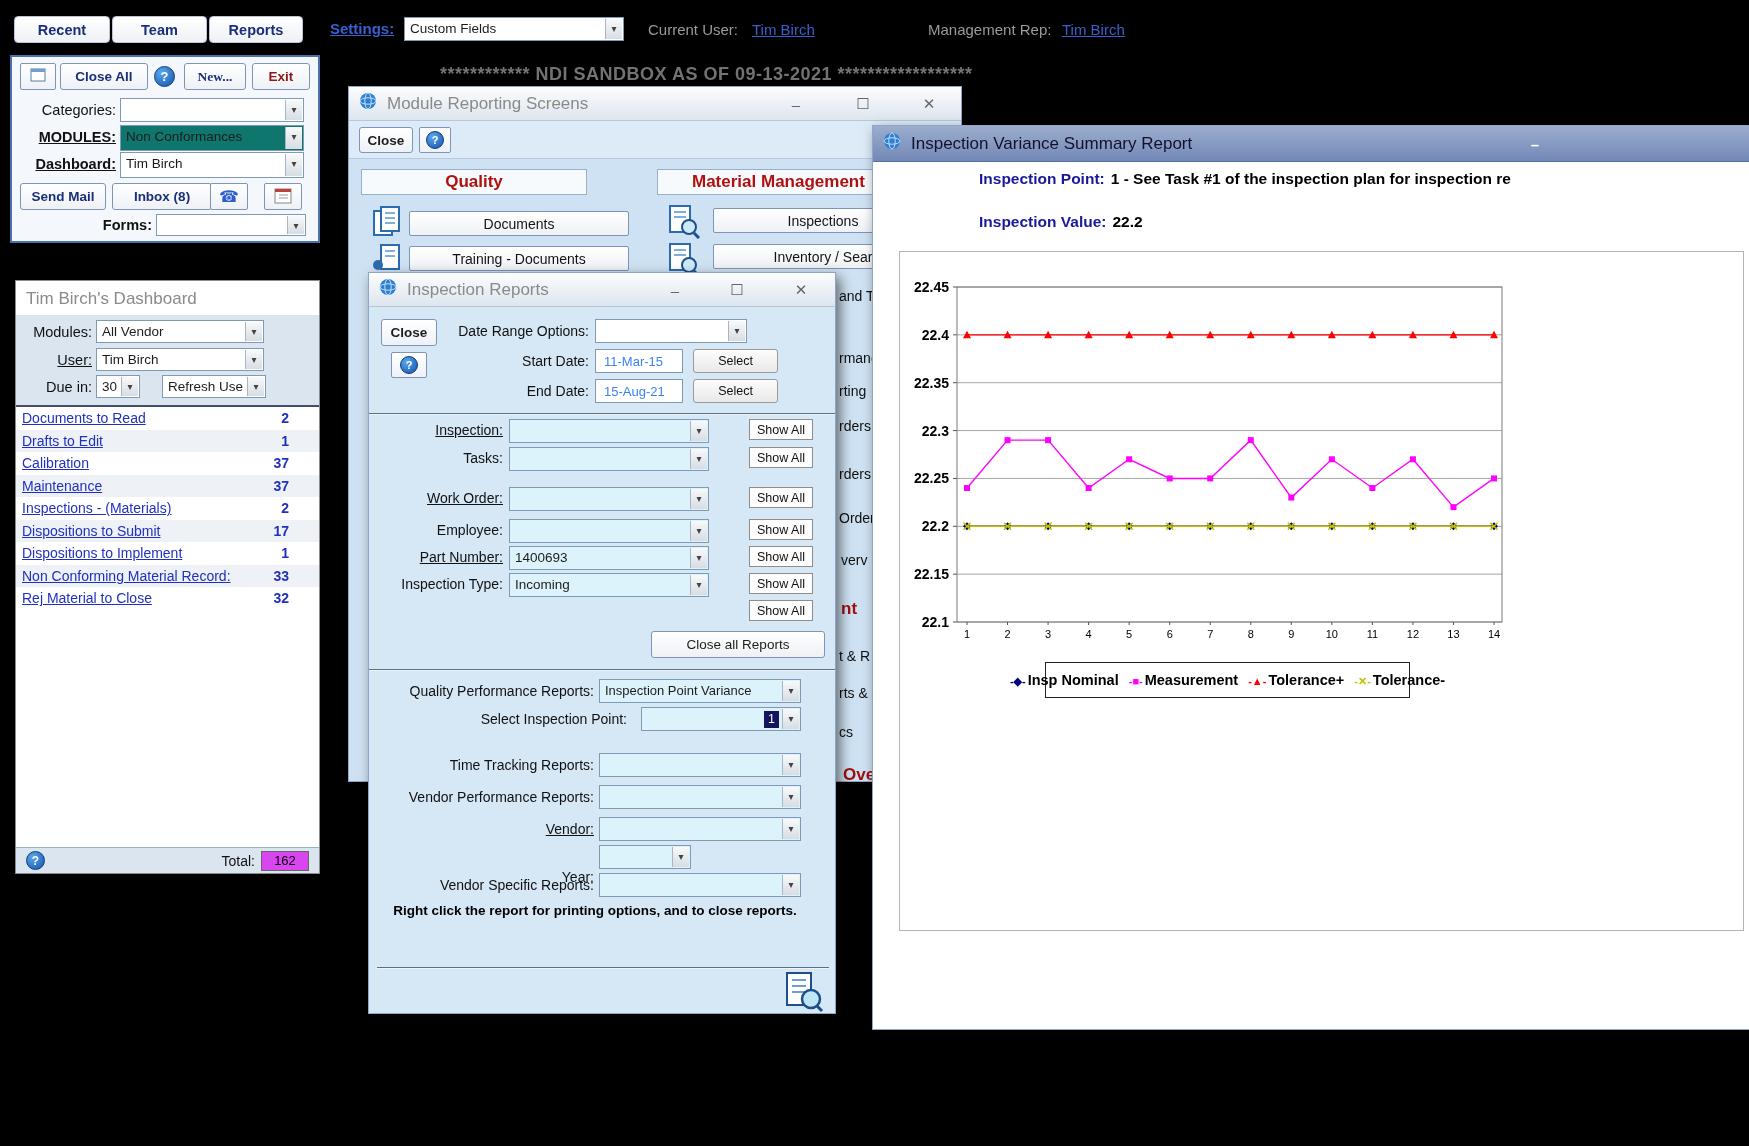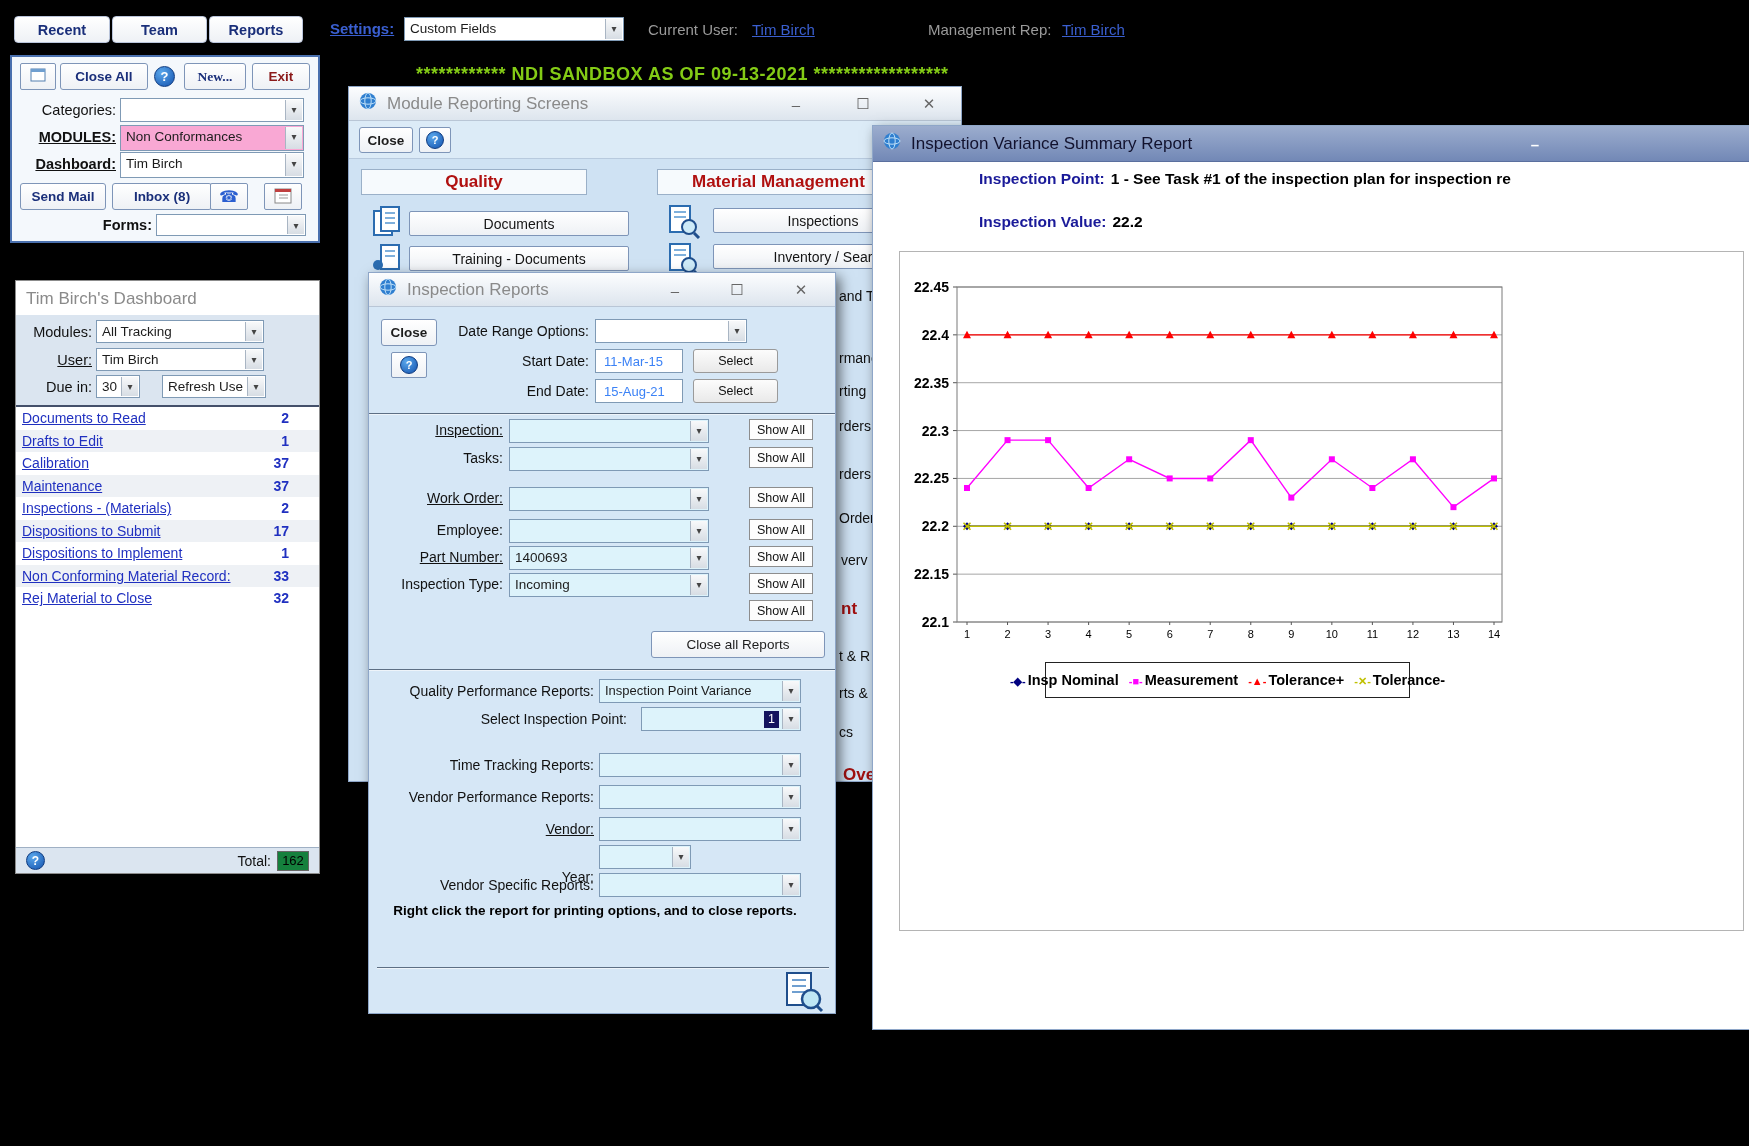--- a/index.html
+++ b/index.html
@@ -11,21 +11,21 @@
   .btn{position:absolute;display:flex;align-items:center;justify-content:center;
        background:linear-gradient(#ffffff,#eef1f5);border:1px solid #7e95b8;border-radius:3px;
        font-size:13.5px;color:#1a2f7a;font-weight:700;cursor:default;}
   .btn.plain{color:#1c1c1c;font-weight:400;border-radius:2px;}
   .dd{position:absolute;background:#fff;border:1px solid #7f9ab5;height:24px;font-size:13.5px;
       color:#1c1c1c;padding:3px 20px 0 5px;white-space:nowrap;overflow:hidden;}
   .dd .dda{position:absolute;right:1px;top:1px;bottom:1px;width:17px;text-align:center;
       background:linear-gradient(#f8f9fa,#d7dde4);border-left:1px solid #a9b5c3;
       font-size:10px;line-height:20px;color:#444;}
   .dd.cyan{background:#ddf3fb;}
-  .dd.peach{background:#f9a8d4;}
+  .dd.peach{background:#0f766e;}
   .link{color:#2540c0;text-decoration:underline;}
   .redlink{color:#cc2200;text-decoration:underline;font-weight:700;}
   .helpdot{display:inline-flex;align-items:center;justify-content:center;width:21px;height:21px;
       border-radius:50%;background:radial-gradient(circle at 35% 30%,#5aa8ec,#1452ae);
       color:#fff;font-weight:700;font-size:13px;border:1px solid #0d3a80;}
 
   
   .win{position:absolute;background:#fff;border:1px solid #8ea6c8;box-shadow:4px 5px 12px rgba(0,0,0,.55);}
   .titlebar{position:absolute;left:0;top:0;right:0;height:34px;display:flex;align-items:center;
       background:linear-gradient(#fcfdfe,#dde5ee);border-bottom:1px solid #b9c6d6;
@@ -35,21 +35,21 @@
   .blue-titlebar{background:linear-gradient(#9cadce,#7288b6);color:#12122e;border-bottom:1px solid #5a6f9e;height:36px;}
   .blue-titlebar .ctl{color:#fff;height:36px;}
 
   
   #topbar{position:absolute;left:0;top:0;width:1749px;height:52px;background:#000;}
   .topbtn{height:27px;border-radius:4px;border:1px solid #b9c4da;font-size:14.5px;}
   .toplabel{position:absolute;color:#9a9a9a;font-size:15px;white-space:nowrap;}
   .toplink{position:absolute;color:#3a5fd0;font-size:15px;text-decoration:underline;white-space:nowrap;}
 
   
-  #sandbox-banner{position:absolute;left:416px;top:64px;color:#84cc16;font-weight:700;
+  #sandbox-banner{position:absolute;left:440px;top:64px;color:#737373;font-weight:700;
       font-size:18px;letter-spacing:.5px;white-space:nowrap;}
 
   
   #control-panel{position:absolute;left:10px;top:55px;width:310px;height:188px;background:#f4f8fc;
       border:2px solid #4a70ae;}
   .cp-label{position:absolute;font-size:14.5px;color:#111;text-align:right;white-space:nowrap;}
 
   
   #dashboard-panel{position:absolute;left:15px;top:280px;width:305px;height:594px;background:#fff;
       border:1px solid #8c8c8c;box-shadow:3px 4px 9px rgba(0,0,0,.5);}
@@ -177,21 +177,21 @@
       <span class="dda">▾</span>
     </div>
   </div>
 
   <div id="dashboard-panel">
     <div style="position:absolute;left:10px;top:8px;font-size:17px;color:#8a8a8a;">Tim Birch's Dashboard</div>
 
     <div id="dash-controls">
       <span class="cp-label" style="left:0;top:9px;width:76px;">Modules:</span>
       <div class="dd" style="left:80px;top:5px;width:168px;height:23px;">
-        <span>All Tracking</span>
+        <span>All Vendor</span>
         <span class="dda">▾</span>
       </div>
       <span class="cp-label link" style="left:0;top:37px;width:76px;">User:</span>
       <div class="dd" style="left:80px;top:33px;width:168px;height:23px;">
         <span>Tim Birch</span>
         <span class="dda">▾</span>
       </div>
       <span class="cp-label" style="left:0;top:64px;width:76px;">Due in:</span>
       <div class="dd" style="left:80px;top:60px;width:44px;height:23px;">
         <span>30</span>
@@ -239,21 +239,21 @@
         </div>
       <div class="dash-row">
           <span class="dash-link">Rej Material to Close</span>
           <span class="dash-count">32</span>
         </div>
     </div>
 
     <div id="dash-bottom">
       <span class="helpdot" style="width:19px;height:19px;font-size:12px;">?</span>
       <span style="margin-left:auto;font-size:14px;color:#111;">Total:</span>
-      <span style="margin-left:6px;width:32px;height:20px;background:#15803d;border:1px solid #666;font-size:13px;display:inline-flex;align-items:center;justify-content:center;">162</span>
+      <span style="margin-left:6px;width:48px;height:20px;background:#d946ef;border:1px solid #666;font-size:13px;display:inline-flex;align-items:center;justify-content:center;">162</span>
     </div>
   </div>
 
   <div id="module-window" class="win">
     <div class="titlebar">
       <span>
         <svg width="18" height="18" viewBox="0 0 18 18">
             <circle cx="9" cy="9" r="8" fill="#2f7fd0"></circle>
             <ellipse cx="9" cy="9" rx="8" ry="3.2" fill="none" stroke="#bfe0f8"></ellipse>
             <ellipse cx="9" cy="9" rx="3.2" ry="8" fill="none" stroke="#bfe0f8"></ellipse>

